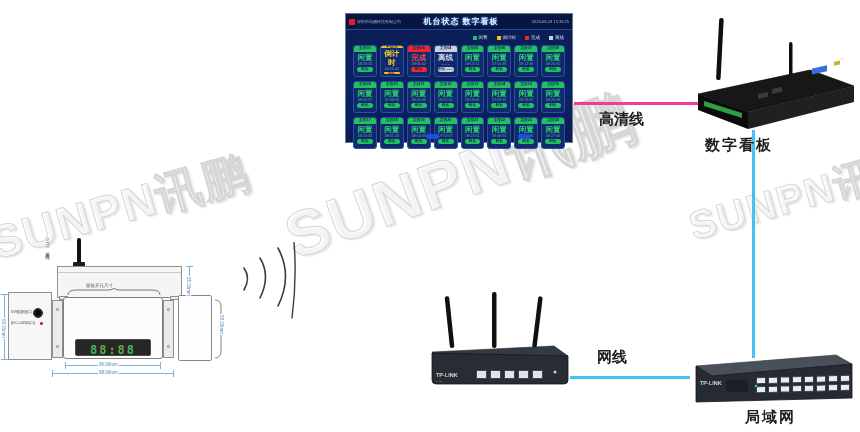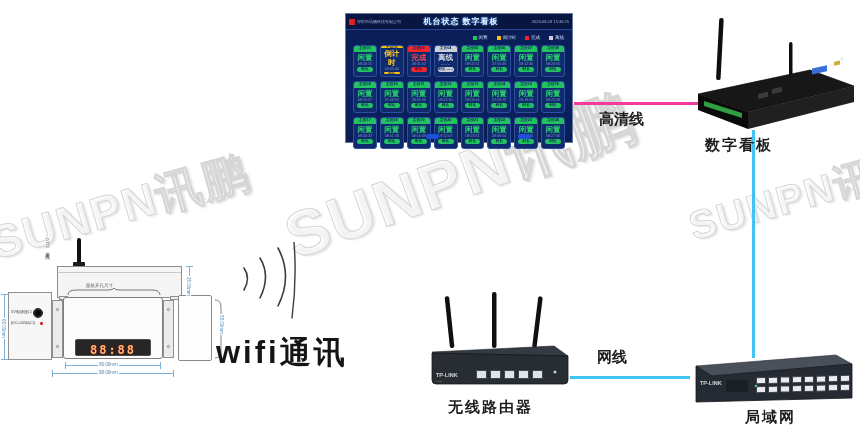--- a/index.html
+++ b/index.html
@@ -79,21 +79,21 @@
   #antenna-vtext{left:45px;top:238px;writing-mode:vertical-rl;font-size:4.5px;color:#555;letter-spacing:1px;}
   #main-panel{left:63px;top:297px;width:100px;height:62px;background:#fcfcfc;border:1px solid #7e7e7e;
               border-radius:3px;box-sizing:border-box;}
   .screw{position:absolute;width:2.5px;height:2.5px;border-radius:50%;background:#b9b9b9;}
   .btn-circle{position:absolute;width:19px;height:19px;border-radius:50%;border:1px solid rgba(0,0,0,0.25);
               box-sizing:border-box;box-shadow:inset -2px -2px 3px rgba(0,0,0,0.25);}
   .btn-label{position:absolute;font-size:9px;font-weight:700;color:#1c1c1c;width:24px;text-align:center;}
   #seg-display{left:75px;top:339px;width:76px;height:17px;background:#262626;border:1px solid #4a4a4a;
                border-radius:2px;box-sizing:border-box;text-align:center;z-index:4;}
   #seg-display span{font-family:"DejaVu Sans Mono","Liberation Mono",monospace;font-size:12px;font-weight:700;
-                    color:#fdba74;letter-spacing:2px;line-height:15px;text-shadow:0 0 2px #a00;}
+                    color:#22c55e;letter-spacing:2px;line-height:15px;text-shadow:0 0 2px #a00;}
   .flange{position:absolute;width:11px;height:58px;background:#ebebeb;border:1px solid #8f8f8f;box-sizing:border-box;}
   .hole{position:absolute;width:3px;height:3px;border-radius:50%;background:#fff;border:1px solid #777;box-sizing:border-box;}
   #power-box{left:8px;top:292px;width:44px;height:68px;background:#f7f7f7;border:1px solid #8f8f8f;box-sizing:border-box;}
   .seam-v{position:absolute;width:1px;background:#c4c4c4;}
   #jack{left:33px;top:308px;width:10px;height:10px;border-radius:50%;background:radial-gradient(#000 35%,#333 70%,#555 100%);
         border:1px solid #222;box-sizing:border-box;z-index:4;}
   .pw-text{position:absolute;font-size:4px;color:#444;white-space:nowrap;z-index:4;}
   .red-dot{position:absolute;width:2.5px;height:2.5px;border-radius:50%;background:#e02020;z-index:4;}
   #ind-box{left:178px;top:295px;width:34px;height:66px;background:#fdfdfd;border:1px solid #8a8a8a;
            border-radius:2px;box-sizing:border-box;}
@@ -350,29 +350,27 @@
   </svg>
   <div class="brand" style="left:436px;top:372px;font-size:5.5px;z-index:4;">TP-LINK</div>
   <div class="brand" style="left:436px;top:379px;font-size:4px;color:#f2b31c;z-index:4;">·····</div>
   <div id="rt-ports">
       <div class="rtp"></div>
       <div class="rtp"></div>
       <div class="rtp"></div>
       <div class="rtp"></div>
       <div class="rtp"></div>
     </div>
-  <div class="conn-label" id="lbl-router">无线路由器</div>
 
   <svg class="dev" style="left:234px;top:242px;" width="90" height="78" viewBox="0 0 90 78">
     <path d="M10,26 q7,10 0,22" fill="none" stroke="#3c3c3c" stroke-width="1.6" stroke-linecap="round"></path>
     <path d="M26,16 q11,18 0,40" fill="none" stroke="#3c3c3c" stroke-width="1.6" stroke-linecap="round"></path>
     <path d="M44,6 q15,28 0,58" fill="none" stroke="#3c3c3c" stroke-width="1.6" stroke-linecap="round"></path>
     <path d="M60,0 q3,38 -2,76" fill="none" stroke="#3c3c3c" stroke-width="1.4" stroke-linecap="round"></path>
   </svg>
-  <div class="conn-label" id="lbl-wifi">wifi通讯</div>
 
   <div class="draw abs" id="antenna-stem"></div>
   <div class="draw abs" id="antenna-base"></div>
   <div class="draw abs box-outline" id="top-box"></div>
   <div class="draw abs" id="top-box-seam"></div>
   <div class="ear" style="left:59px;top:296px;"></div>
   <div class="ear" style="left:170px;top:296px;"></div>
   <div class="draw abs" id="antenna-vtext">wifi信号天线</div>
 
   <div class="dim" style="left:189px;top:266px;width:1px;height:32px;"></div>

